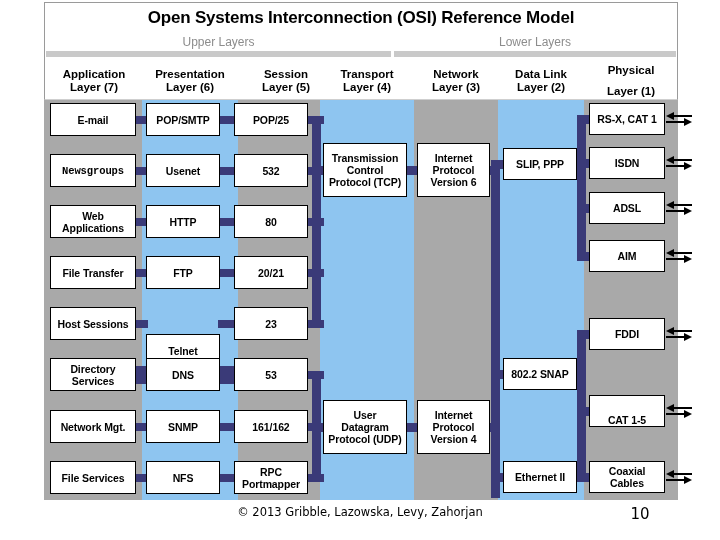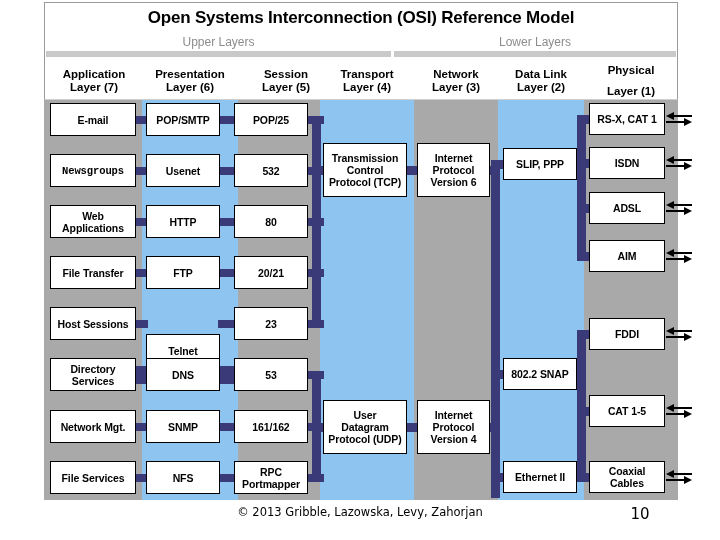--- a/index.html
+++ b/index.html
@@ -287,21 +287,21 @@
       </div>
       <div class="node" style="left: 589px; top: 192px; width: 76px; height: 32px;">
         <div><span>ADSL</span></div>
       </div>
       <div class="node" style="left: 589px; top: 240px; width: 76px; height: 32px;">
         <div><span>AIM</span></div>
       </div>
       <div class="node" style="left: 589px; top: 318px; width: 76px; height: 32px;">
         <div><span>FDDI</span></div>
       </div>
-      <div class="node" style="left: 589px; top: 395px; width: 76px; height: 32px;">
+      <div class="node" style="left: 589px; top: 395px; width: 76px; height: 32px; align-items: flex-end;">
         <div><span>CAT 1-5</span></div>
       </div>
       <div class="node" style="left: 589px; top: 461px; width: 76px; height: 32px;">
         <div><span>Coaxial</span><br><span>Cables</span></div>
       </div>
     </div>
   <div id="arrows">
       <div class="arrow" style="left: 666px; top: 111px;"><svg width="26" height="16" viewBox="0 0 26 16">
           <path d="M26 4 L8 4 L8 1 L0 5 L8 9 L8 6 L26 6 Z" fill="#000"></path>
           <path d="M0 10 L18 10 L18 7 L26 11 L18 15 L18 12 L0 12 Z" fill="#000"></path>

